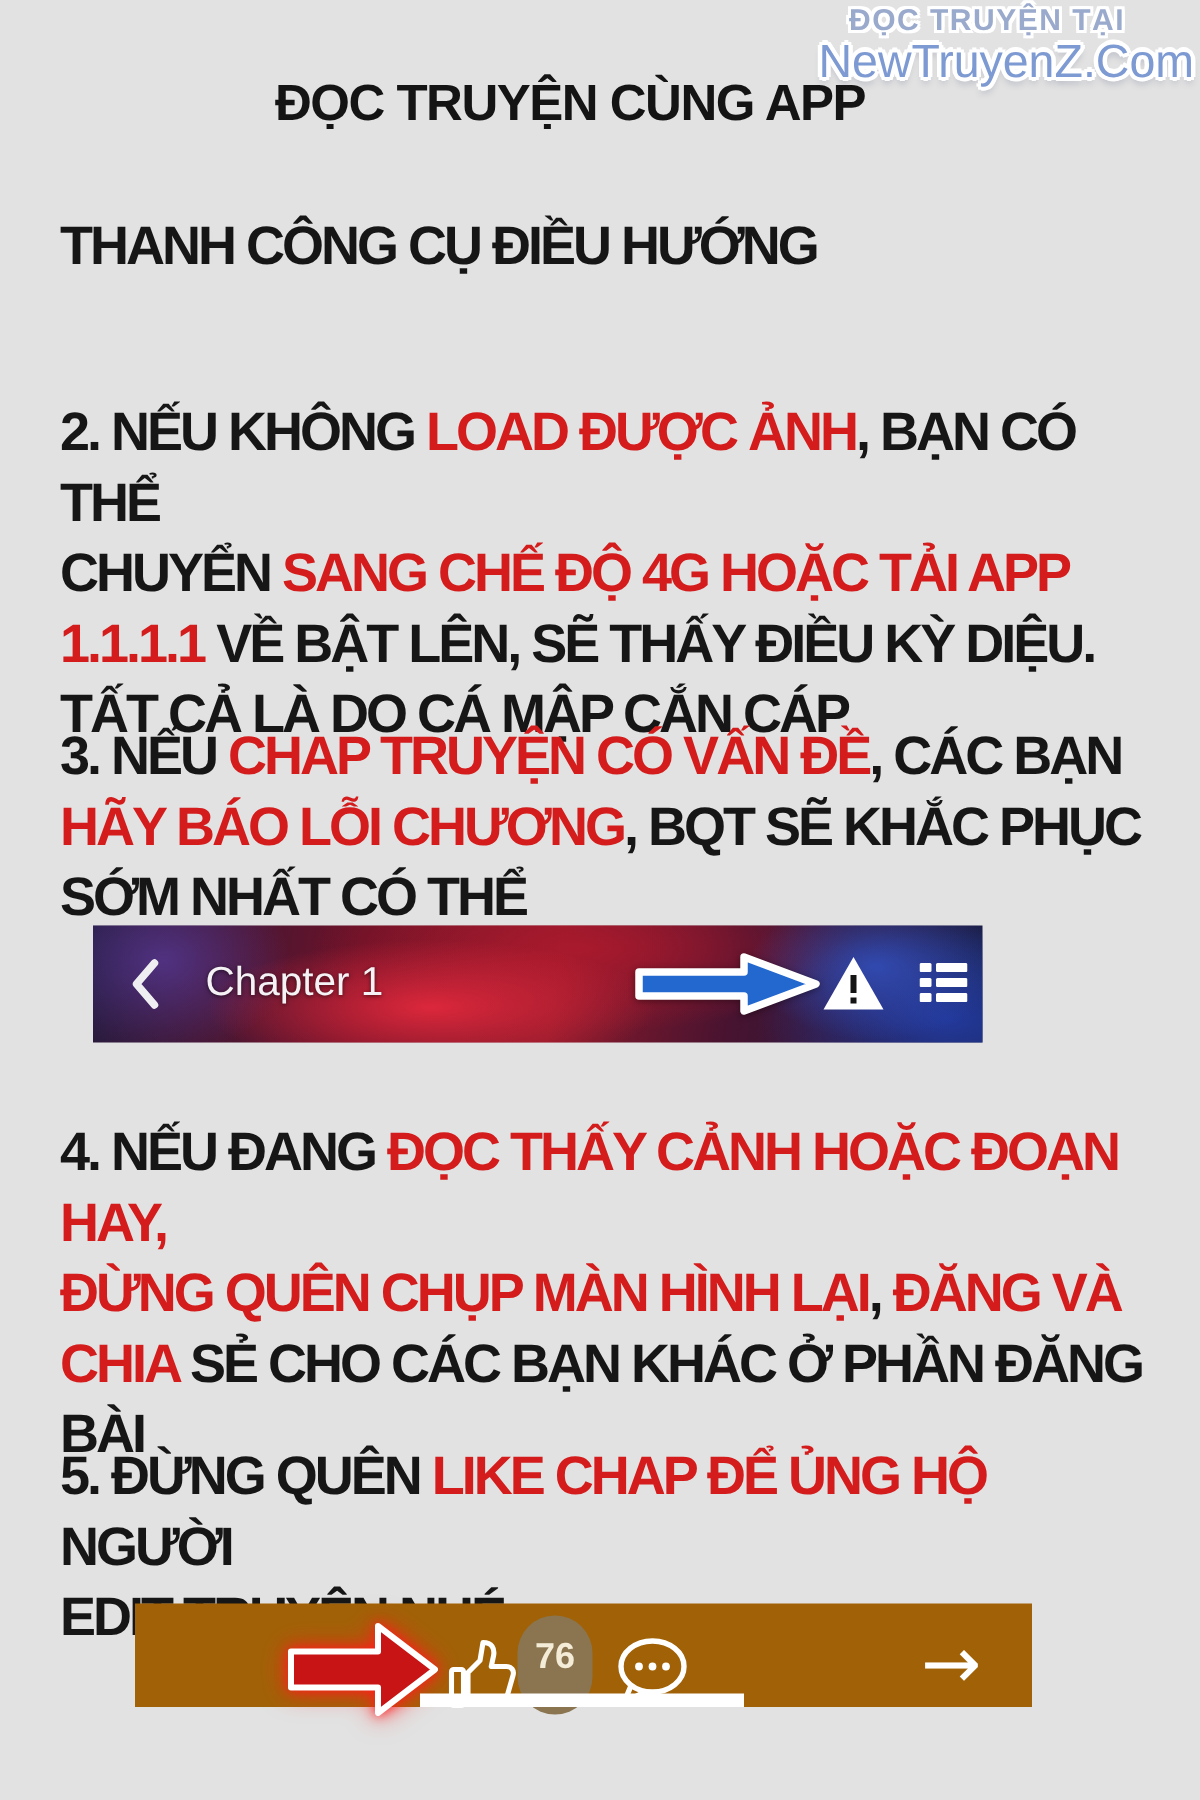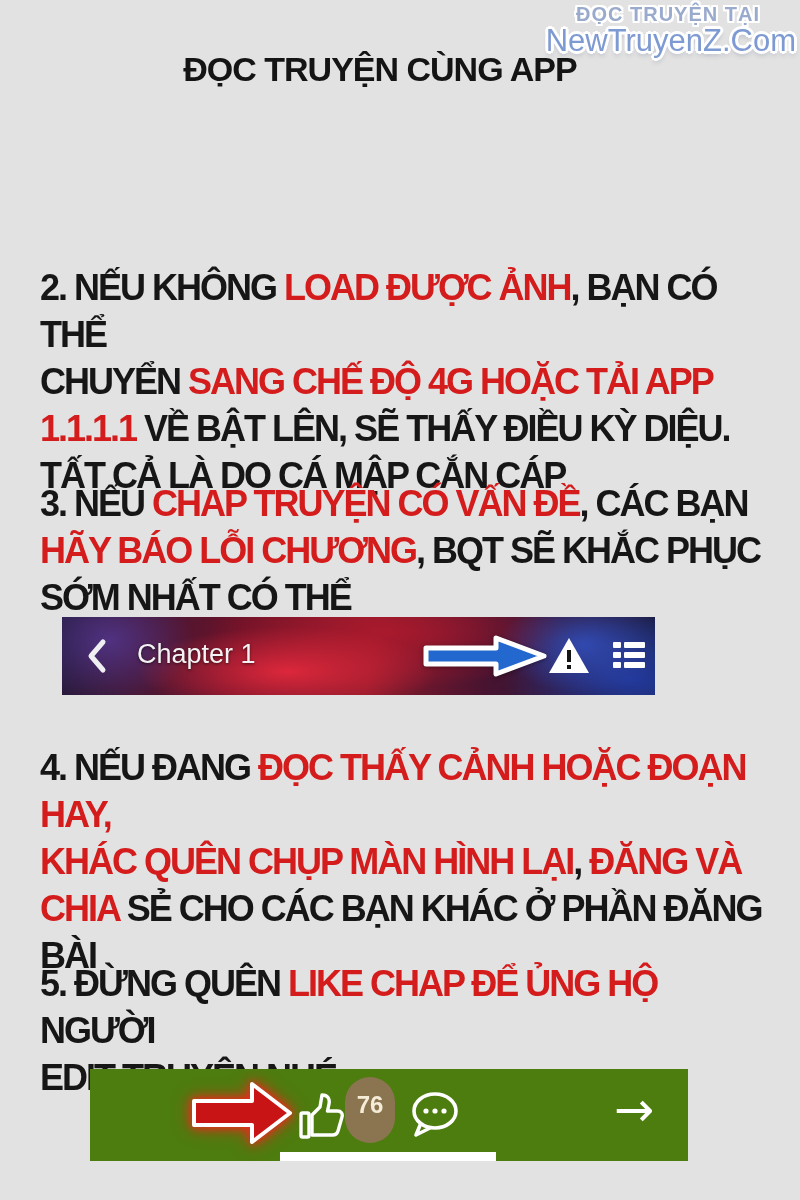--- a/index.html
+++ b/index.html
@@ -5,21 +5,21 @@
   html,body{margin:0;padding:0;}
   body{width:800px;height:1200px;overflow:hidden;background:#e2e2e2;}
   .canvas{position:relative;width:800px;height:1200px;background:#e2e2e2;
           font-family:"Liberation Sans",sans-serif;}
 
   
   .logo{position:absolute;top:4px;right:4px;text-align:right;z-index:3;line-height:1.05;}
   .logo .l1{font-size:20px;font-weight:700;letter-spacing:1px;color:#9aaacd;
     text-shadow:-2px -2px 0 #fff,2px -2px 0 #fff,-2px 2px 0 #fff,2px 2px 0 #fff,
                 0 -2px 0 #fff,0 2px 0 #fff,-2px 0 0 #fff,2px 0 0 #fff;
-    margin-right:36px;}
+    margin-right:46px;}
   .logo .l2{font-size:31px;font-weight:400;letter-spacing:0px;color:#7e9ad2;
     text-shadow:-2px -2px 0 #fff,2px -2px 0 #fff,-2px 2px 0 #fff,2px 2px 0 #fff,
                 0 -3px 0 #fff,0 3px 0 #fff,-3px 0 0 #fff,3px 0 0 #fff,0 4px 5px rgba(60,70,110,.35);}
 
   
   .title{position:absolute;top:50px;left:0;width:760px;text-align:center;
     font-size:34px;font-weight:700;letter-spacing:-1px;color:#141414;z-index:1;}
   .ins{position:absolute;left:40px;width:730px;font-size:36px;font-weight:700;
     letter-spacing:-2px;line-height:47px;color:#161616;}
   .ins .r{color:#d41c1c;}
@@ -38,21 +38,21 @@
       linear-gradient(100deg,#241b3e 0%,#6b1228 30%,#8c1a2a 52%,#471330 72%,#17204a 100%);}
   .chapbar .back{position:absolute;left:24px;top:21px;}
   .chapbar .chtitle{position:absolute;left:75px;top:22px;font-size:27px;font-weight:400;
     color:#f4f2f4;text-shadow:0 1px 3px rgba(0,0,0,.6);letter-spacing:0px;}
   .chapbar .bluearrow{position:absolute;left:360px;top:16px;
     filter:drop-shadow(0 1px 2px rgba(0,0,0,.4));}
   .chapbar .warn{position:absolute;left:486px;top:20px;}
   .chapbar .menu{position:absolute;left:551px;top:25px;}
 
   
-  .botbar{position:absolute;left:90px;top:1069px;width:598px;height:92px;background:#4d7c0f;}
+  .botbar{position:absolute;left:90px;top:1069px;width:598px;height:69px;background:#a16207;}
   .botbar .redarrow{position:absolute;left:100px;top:8px;
     filter:drop-shadow(0 0 4px rgba(255,30,30,.95)) drop-shadow(0 0 8px rgba(255,30,30,.7));}
   .botbar .thumb{position:absolute;left:208px;top:22px;}
   .botbar .badge{position:absolute;left:255px;top:8px;width:50px;height:66px;border-radius:26px;
     background:#8a7550;color:#f5ecd8;font-size:24px;font-weight:700;text-align:center;
     line-height:1;padding-top:0;display:flex;align-items:center;justify-content:center;}
   .botbar .badge span{margin-top:-10px;}
   .botbar .bubble{position:absolute;left:318px;top:22px;}
   .botbar .strip{position:absolute;left:190px;bottom:0;width:216px;height:9px;background:#ffffff;}
   .botbar .next{position:absolute;left:524px;top:12px;font-size:48px;color:#ffffff;
@@ -64,20 +64,21 @@
 <div class="canvas">
 
   <div class="logo">
     <div class="l1">ĐỌC TRUYỆN TẠI</div>
     <div class="l2">NewTruyenZ.Com</div>
   </div>
 
   <div class="title">ĐỌC TRUYỆN CÙNG APP</div>
 
   <div class="ins" id="ins-1">
+    <div><span class="k">THANH CÔNG CỤ ĐIỀU HƯỚNG</span></div>
   </div>
 
   <div class="ins" id="ins-2">
     <div><span class="k">2. NẾU KHÔNG </span><span class="r">LOAD ĐƯỢC ẢNH</span><span class="k">, BẠN CÓ THỂ</span></div>
     <div><span class="k">CHUYỂN </span><span class="r">SANG CHẾ ĐỘ 4G HOẶC TẢI APP</span></div>
     <div><span class="r">1.1.1.1</span><span class="k"> VỀ BẬT LÊN, SẼ THẤY ĐIỀU KỲ DIỆU.</span></div>
     <div><span class="k">TẤT CẢ LÀ DO CÁ MẬP CẮN CÁP</span></div>
   </div>
 
   <div class="ins" id="ins-3">
@@ -112,21 +113,21 @@
         <rect x="0" y="10" width="8" height="6" fill="#ffffff" rx="1"></rect>
           <rect x="11" y="10" width="21" height="6" fill="#ffffff" rx="1"></rect>
         <rect x="0" y="20" width="8" height="6" fill="#ffffff" rx="1"></rect>
           <rect x="11" y="20" width="21" height="6" fill="#ffffff" rx="1"></rect>
       </svg>
     </span>
   </div>
 
   <div class="ins" id="ins-4">
     <div><span class="k">4. NẾU ĐANG </span><span class="r">ĐỌC THẤY CẢNH HOẶC ĐOẠN HAY,</span></div>
-    <div><span class="r">KHÁC QUÊN CHỤP MÀN HÌNH LẠI</span><span class="k">, </span><span class="r">ĐĂNG VÀ</span></div>
+    <div><span class="r">ĐỪNG QUÊN CHỤP MÀN HÌNH LẠI</span><span class="k">, </span><span class="r">ĐĂNG VÀ</span></div>
     <div><span class="r">CHIA</span><span class="k"> SẺ CHO CÁC BẠN KHÁC Ở PHẦN ĐĂNG BÀI</span></div>
   </div>
 
   <div class="ins" id="ins-5">
     <div><span class="k">5. ĐỪNG QUÊN </span><span class="r">LIKE CHAP ĐỂ ỦNG HỘ</span><span class="k"> NGƯỜI</span></div>
     <div><span class="k">EDIT TRUYỆN NHÉ</span></div>
   </div>
 
   <div class="botbar">
     <span class="redarrow">

